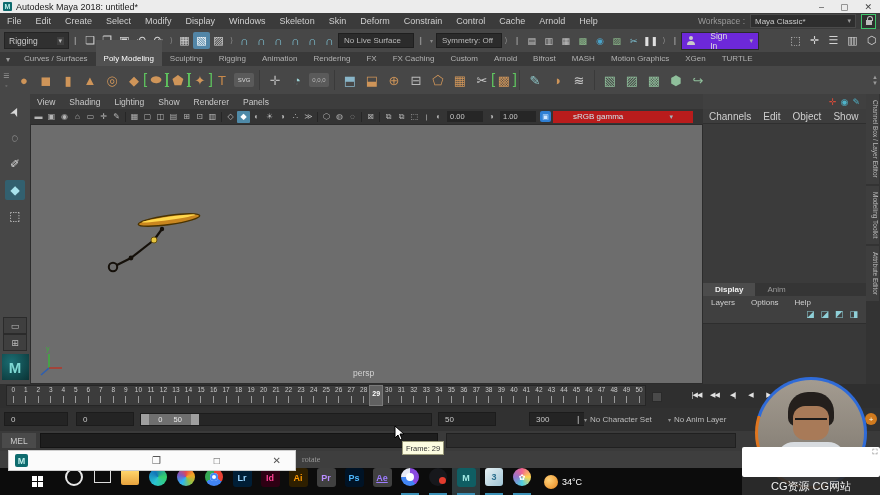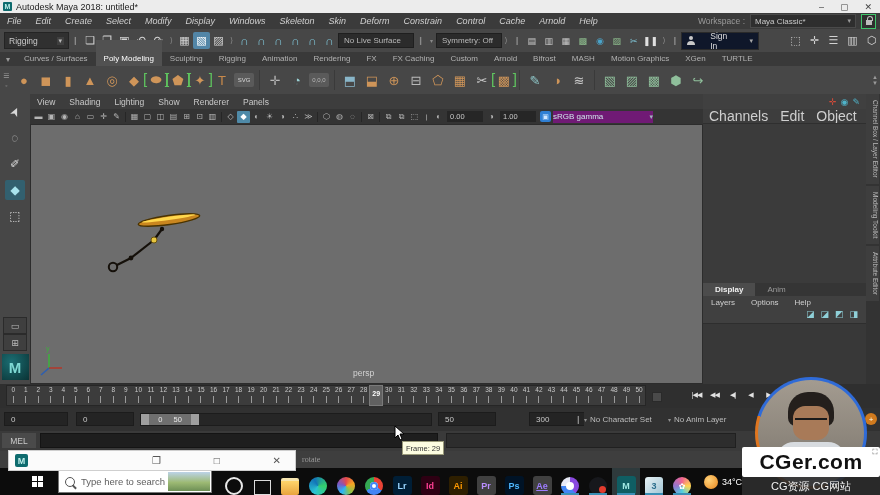--- a/index.html
+++ b/index.html
@@ -4,40 +4,40 @@
 <style>
   html,body{margin:0;padding:0;background:#222;}
   #app{position:relative;width:880px;height:495px;overflow:hidden;font-family:"Liberation Sans","DejaVu Sans",sans-serif;background:#3a3a3a;user-select:none;}
   .abs{position:absolute;}
   
   #titlebar{left:0;top:0;width:880px;height:13px;background:#ececec;display:flex;align-items:center;font-size:9px;color:#222;}
   .maya-mini{width:9px;height:9px;margin:0 4px 0 3px;background:#0e6b6e;color:#bdeee9;font-size:7px;font-weight:bold;display:flex;align-items:center;justify-content:center;border-radius:1px;}
   #win-controls{margin-left:auto;display:flex;gap:16px;margin-right:8px;color:#444;font-size:9px;}
   
   #menubar{left:0;top:13px;width:880px;height:16px;background:#3b3b3b;display:flex;align-items:center;font-size:9px;color:#cfcfcf;}
-  #menu-items{display:flex;align-items:center;font-style:italic;}
+  #menu-items{display:flex;align-items:center;}
   .menu-item{padding:0 7px;line-height:16px;cursor:default;}
   #workspace-area{margin-left:auto;display:flex;align-items:center;gap:5px;margin-right:4px;}
   #workspace-label{color:#9a9a9a;font-size:8.5px;}
   #workspace-dd{width:96px;height:12px;background:#2e2e2e;border:1px solid #4a4a4a;color:#c9c9c9;font-size:8px;display:flex;align-items:center;padding:0 4px;}
   #workspace-dd .arrow{margin-left:auto;color:#9a9a9a;font-size:7px;}
   #workspace-lock{width:13px;height:13px;border:1px solid #3fc46b;background:#2e2e2e;display:flex;align-items:center;justify-content:center;}
   .lock-glyph{width:6px;height:5px;background:#bdbdbd;position:relative;margin-top:3px;}
   .lock-glyph:before{content:"";position:absolute;top:-4px;left:1px;width:4px;height:4px;border:1px solid #bdbdbd;border-bottom:none;border-radius:3px 3px 0 0;}
   
   #statusline{left:0;top:29px;width:880px;height:23px;background:#474747;display:flex;align-items:center;padding-left:4px;box-sizing:border-box;}
   .dd{background:#303030;border:1px solid #242424;color:#c9c9c9;font-size:8.5px;display:flex;align-items:center;padding:0 4px;height:15px;}
   #menuset-dd{width:72px;}
   #menuset-dd .arrow{margin-left:auto;background:#3f3f3f;padding:0 2px;font-size:7px;color:#bbb;}
   .sl-sep{color:#8a8a8a;font-size:8px;margin:0 3px;}
   .sl-btn{width:17px;height:17px;display:flex;align-items:center;justify-content:center;font-size:11px;color:#d2d2d2;}
   .sl-btn.teal{color:#7fc4d6;font-size:12px;}
   .sl-btn.hl{background:#5285a6;border-radius:2px;color:#fff;}
   .fieldbox{background:#2b2b2b;border:1px solid #1f1f1f;color:#b9b9b9;font-size:8px;height:13px;display:flex;align-items:center;padding:0 5px;}
-  #signin-btn{width:86px;height:16px;background:#0f172a;border:1px solid #2a2a2a;display:flex;align-items:center;gap:16px;padding:0 5px;color:#ddd;font-size:8.5px;}
+  #signin-btn{width:86px;height:16px;background:#6d28d9;border:1px solid #2a2a2a;display:flex;align-items:center;gap:16px;padding:0 5px;color:#ddd;font-size:8.5px;}
   .person{width:8px;height:9px;position:relative;}
   .person:before{content:"";position:absolute;top:0;left:2px;width:4px;height:4px;border-radius:50%;background:#c9c9c9;}
   .person:after{content:"";position:absolute;bottom:0;left:0;width:8px;height:4px;border-radius:4px 4px 0 0;background:#c9c9c9;}
   #signin-btn .arrow{margin-left:auto;font-size:7px;color:#aaa;}
   
   #shelftabs{left:0;top:52px;width:880px;height:14px;background:#393939;display:flex;align-items:center;font-size:8px;color:#b2b2b2;}
   .shelf-tab{padding:12px 8px;line-height:14px;white-space:nowrap;}
   .shelf-tab.active{background:#515151;color:#fff;}
   #shelftab-menu{width:16px;text-align:center;color:#9a9a9a;}
   
@@ -58,29 +58,29 @@
   #maya-logo{width:27px;height:26px;background:radial-gradient(circle at 35% 30%,#1b6d72,#0a3335);display:flex;align-items:center;justify-content:center;color:#7fd9d4;font-weight:bold;font-size:15px;}
   #vp-col{left:30px;top:94px;width:673px;height:290px;}
   #panelmenu{left:0;top:0;width:673px;height:15px;background:#3d3d3d;display:flex;align-items:center;font-size:8.5px;color:#c9c9c9;}
   .pm-item{padding:0 7px;}
   #vptoolbar{left:0;top:15px;width:673px;height:15px;background:#343434;display:flex;align-items:center;padding-left:2px;box-sizing:border-box;}
   .vpt-icon{width:13px;height:12px;display:flex;align-items:center;justify-content:center;font-size:8px;color:#b5b5b5;}
   .vpt-icon.active{background:#4f8aa8;color:#fff;border-radius:1px;}
   .vpt-sep{width:1px;height:10px;background:#262626;margin:0 2px;}
   .vpt-field{width:30px;height:11px;background:#262626;color:#c9c9c9;font-size:7.5px;display:flex;align-items:center;padding:0 3px;margin:0 2px;}
   #colorspace-toggle{width:11px;height:11px;background:#2f7fd4;border-radius:2px;margin:0 2px;display:flex;align-items:center;justify-content:center;color:#cfe6ff;font-size:7px;}
-  #colorspace-dd{width:100px;height:12px;background:#701a75;color:#cfe3ea;font-size:8px;display:flex;align-items:center;padding:0 0;}
+  #colorspace-dd{width:100px;height:12px;background:#b91c1c;color:#cfe3ea;font-size:8px;display:flex;align-items:center;padding:0 20px;}
   #colorspace-dd .arrow{margin-left:auto;color:#9fb6bf;font-size:7px;}
   #viewport{left:0;top:30px;width:673px;height:260px;background:#6d6d6d;border:1px solid #2c2c2c;box-sizing:border-box;}
   #persp-label{left:322px;bottom:5px;color:#d2d2d2;font-size:8.5px;}
   
   #rightpanel{left:703px;top:94px;width:163px;height:290px;background:#404040;}
   #cb-header{left:0;top:0;width:163px;height:15px;display:flex;align-items:center;justify-content:flex-end;gap:4px;padding-right:6px;box-sizing:border-box;}
   .cbh-icon{font-size:9px;}
-  #cb-menus{left:0;top:15px;width:163px;height:14px;background:#3d3d3d;display:flex;align-items:center;font-size:14px;color:#cfcfcf;}
+  #cb-menus{left:0;top:15px;width:163px;height:14px;background:#3d3d3d;display:flex;align-items:center;font-size:10px;color:#cfcfcf;}
   .cb-menu{padding:0 6px;}
   #cb-body{left:0;top:29px;width:163px;height:160px;background:#3b3b3b;border-top:1px solid #2f2f2f;box-sizing:border-box;}
   #layer-tabs{left:0;top:189px;width:163px;height:13px;background:#353535;display:flex;font-size:8px;}
   .layer-tab{padding:0 12px;line-height:13px;color:#9a9a9a;}
   .layer-tab.active{background:#4c4c4c;color:#eee;font-weight:bold;}
   #layer-menus{left:0;top:202px;width:163px;height:13px;display:flex;font-size:8px;color:#cfcfcf;}
   .layer-menu{padding:0 8px;line-height:13px;}
   #layer-icons{left:0;top:215px;width:163px;height:14px;display:flex;justify-content:flex-end;gap:6px;padding-right:8px;box-sizing:border-box;font-size:9px;color:#8fd0d8;}
   #layer-body{left:0;top:229px;width:163px;height:61px;background:#383838;border-top:1px solid #2e2e2e;box-sizing:border-box;}
   #rightstrip{left:866px;top:94px;width:14px;height:290px;background:#333;display:flex;flex-direction:column;gap:2px;}
@@ -117,21 +117,21 @@
   #taskbar{left:0;top:468px;width:880px;height:27px;background:#0c0c0c;display:flex;align-items:center;z-index:2;}
   #start-btn{width:30px;height:27px;margin-left:22px;display:flex;align-items:center;justify-content:center;}
   .win-logo{display:grid;grid-template-columns:5px 5px;grid-template-rows:5px 5px;gap:1px;}
   .win-logo div{background:#fff;}
   #search-box{width:152px;height:21px;background:#fff;border:1px solid #777;display:flex;align-items:center;margin-left:6px;}
   .mag{width:8px;height:8px;border:1.5px solid #555;border-radius:50%;position:relative;margin:0 6px;}
   .mag:after{content:"";position:absolute;width:5px;height:1.5px;background:#555;transform:rotate(45deg);left:6px;top:8px;}
   #search-text{font-size:9.5px;color:#5f5f5f;flex:1;}
   #search-thumb{width:42px;height:19px;background:linear-gradient(180deg,#bcd3e8 0%,#9dba74 55%,#6d8f55 100%);margin-right:1px;}
   #task-apps{display:flex;align-items:center;margin-left:8px;}
-  .task-icon{width:28px;height:27px;display:flex;align-items:flex-end;justify-content:center;position:relative;}
+  .task-icon{width:28px;height:27px;display:flex;align-items:flex-start;justify-content:center;position:relative;}
   .task-icon.open:after{content:"";position:absolute;bottom:0;left:5px;right:5px;height:2px;background:#3a8fb5;}
   .task-icon.active{background:#2e3a3c;}
   .ti-box{width:19px;height:19px;border-radius:3px;display:flex;align-items:center;justify-content:center;font-size:9px;font-weight:bold;}
   .sp-cortana{width:14px;height:14px;border:2px solid #e8e8e8;border-radius:50%;}
   .sp-taskview{width:15px;height:13px;border:1.5px solid #dcdcdc;background:transparent;position:relative;}
   .sp-explorer{width:18px;height:14px;background:linear-gradient(180deg,#ffd56b,#e8a33d);border-radius:2px;border-top:3px solid #f7e6b0;}
   .sp-edge{width:18px;height:18px;border-radius:50%;background:conic-gradient(from 210deg,#2bc3d2,#1273b8,#35d06c,#2bc3d2);}
   .sp-photos{width:18px;height:18px;border-radius:50%;background:conic-gradient(#e5484d,#f5a623,#8bc34a,#29b6f6,#7e57c2,#e5484d);}
   .sp-chrome{width:18px;height:18px;border-radius:50%;background:conic-gradient(#ea4335 0 33%,#4285f4 33% 66%,#34a853 66% 100%);position:relative;}
   .sp-chrome:after{content:"";position:absolute;inset:5px;border-radius:50%;background:#fff;box-shadow:inset 0 0 0 2px #4285f4;}
@@ -730,25 +730,20 @@
 
   <div class="abs" id="taskbar">
     <div id="start-btn">
       <div class="win-logo">
           <div></div>
           <div></div>
           <div></div>
           <div></div>
         </div>
     </div>
-    <div id="search-box">
-      <div class="mag"></div>
-      <span id="search-text">Type here to search</span>
-      <div id="search-thumb"></div>
-    </div>
     <div id="task-apps">
         <div class="task-icon">
           <div class="sp-cortana"></div>
         </div>
         <div class="task-icon">
           <div class="sp-taskview"></div>
         </div>
         <div class="task-icon">
           <div class="sp-explorer"></div>
         </div>
@@ -812,21 +807,20 @@
     <div id="webcam-photo">
       <div class="wc-hair"></div>
       <div class="wc-face"></div>
       <div class="wc-glasses"></div>
       <div class="wc-body"></div>
     </div>
   </div>
 
   <div class="abs" id="cger">
     <div id="cger-top">
-      <span>CGer.com</span>
       <span id="cger-expand">⛶</span>
     </div>
     <div id="cger-bottom">CG资源 CG网站</div>
   </div>
 
   <svg class="abs" id="cursor" width="12" height="16" viewBox="0 0 12 16">
     <polygon points="1,1 1,13 4,10 6,15 8,14 6,9 10,9" fill="#fff" stroke="#000" stroke-width="1"></polygon>
   </svg>
   <div class="abs" id="tooltip">Frame: 29</div>
 

